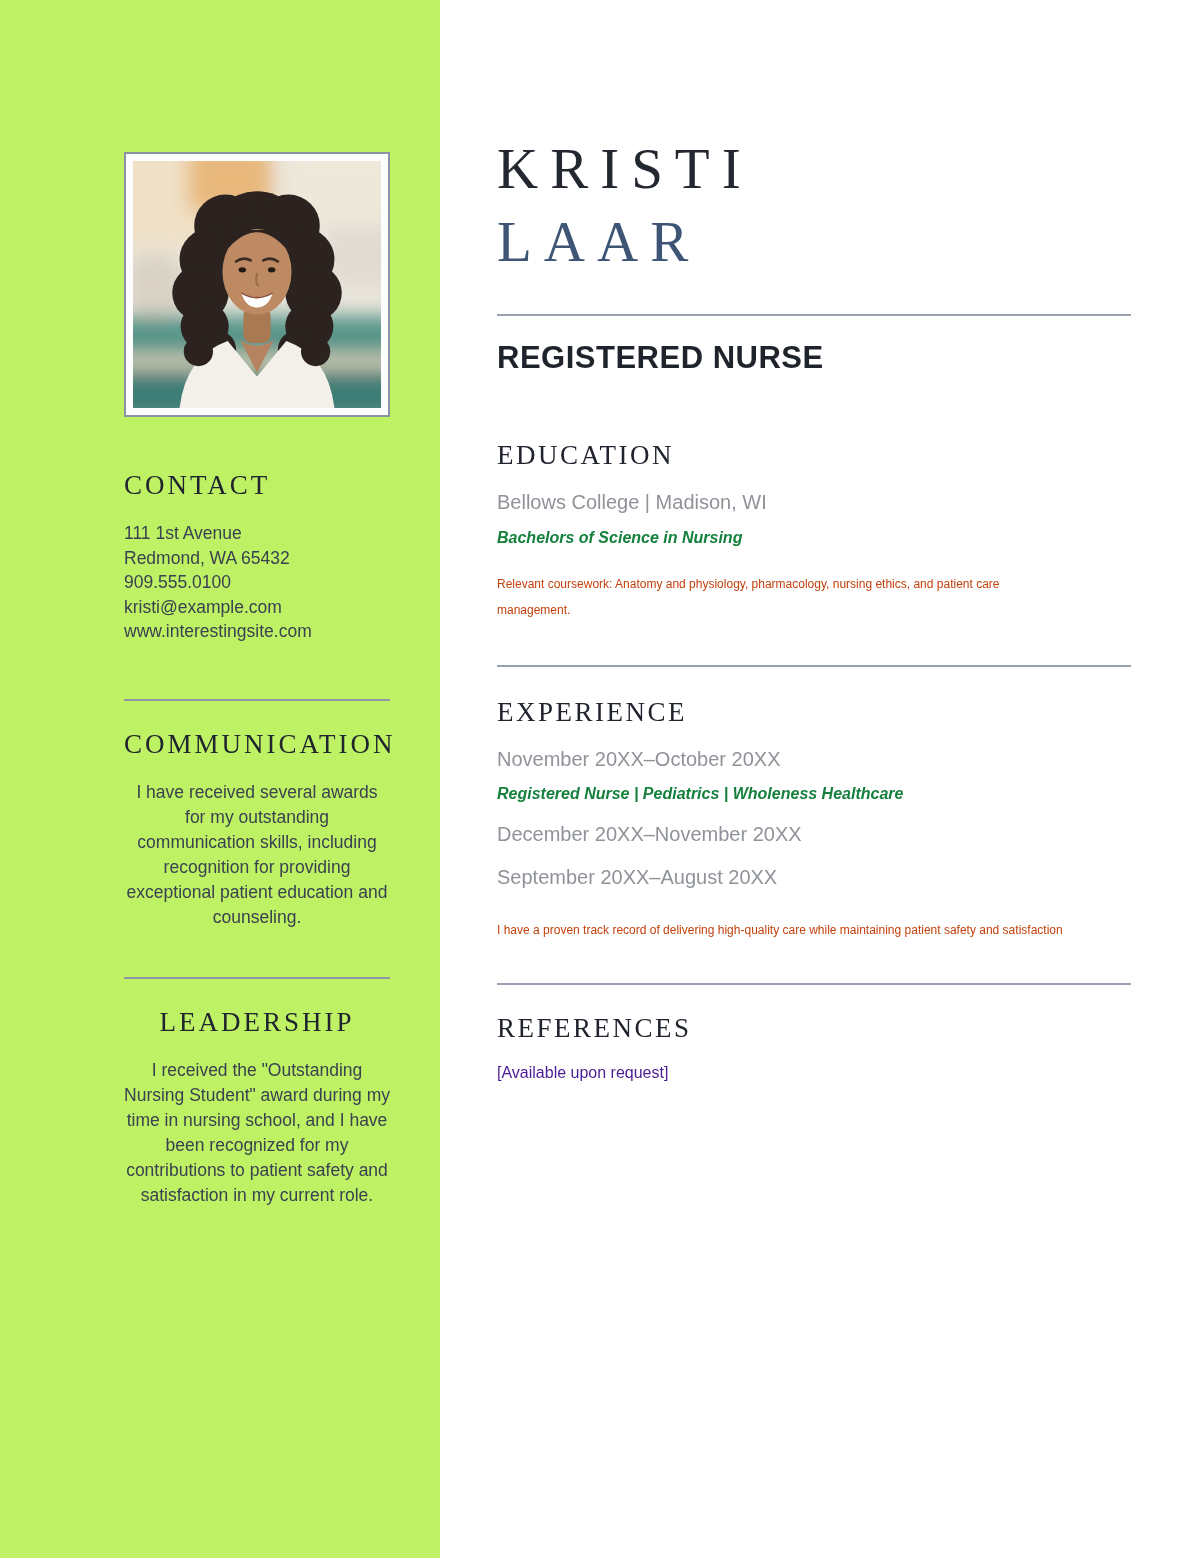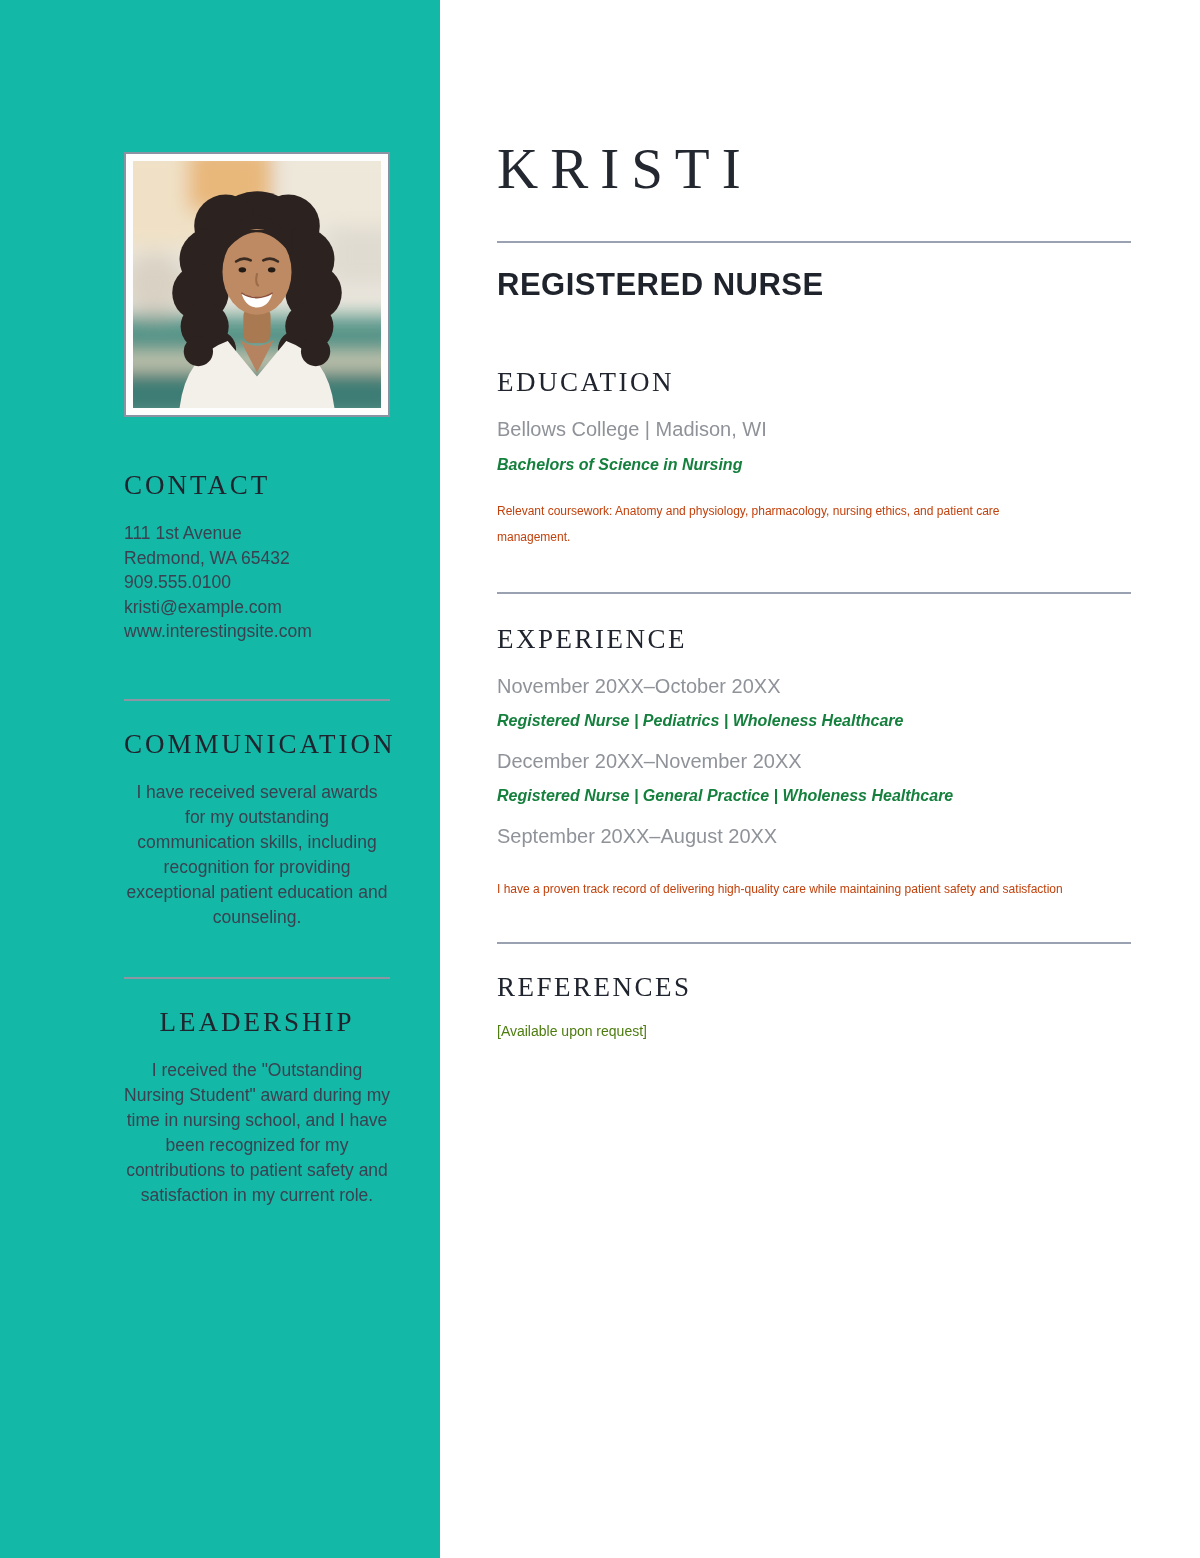--- a/index.html
+++ b/index.html
@@ -13,21 +13,21 @@
     background: #ffffff;
     display: flex;
     overflow: hidden;
   }
 
   
   .sidebar {
     width: 440px;
     min-width: 440px;
     height: 100%;
-    background: #14b8a6;
+    background: #bef264;
     padding: 152px 50px 40px 124px;
   }
   .photo-frame {
     width: 266px;
     height: 265px;
     background: #fdfdfd;
     border: 2px solid #8a93a1;
     padding: 7px;
   }
   .photo-frame svg { width: 100%; height: 100%; display: block; }
@@ -117,22 +117,22 @@
   }
 
   .exp-section { margin-top: 30px; }
   .exp-entry .muted-line { }
   .exp-entry .strong-line { margin-top: 14px; }
   .exp-summary { margin-top: 28px; }
 
   .ref-section { margin-top: 28px; }
   .ref-body {
     margin-top: 20px;
-    font-size: 14px;
-    color: #4d7c0f;
+    font-size: 16px;
+    color: #4c1d95;
   }
 </style>
 </head>
 <body>
 
 <div class="page">
 
   <aside class="sidebar">
 
     <div class="photo-frame">
@@ -222,20 +222,21 @@
       <h2 class="section-heading">LEADERSHIP</h2>
       <p class="side-paragraph">I received the "Outstanding Nursing Student" award during my time in nursing school, and I have been recognized for my contributions to patient safety and satisfaction in my current role.</p>
     </section>
 
   </aside>
 
   <main class="main">
 
     <h1>
       <span class="name-first">KRISTI</span>
+      <span class="name-last">LAAR</span>
     </h1>
 
     <hr class="main-divider">
 
     <div class="job-title">REGISTERED NURSE</div>
 
     <section class="edu-section">
       <h2 class="section-heading">EDUCATION</h2>
       <div class="muted-line">Bellows College | Madison, WI</div>
       <div class="strong-line">Bachelors of Science in Nursing</div>
@@ -247,21 +248,20 @@
     <section class="exp-section">
       <h2 class="section-heading">EXPERIENCE</h2>
 
       <div class="exp-entry">
         <div class="muted-line">November 20XX–October 20XX</div>
         <div class="strong-line">Registered Nurse | Pediatrics | Wholeness Healthcare</div>
       </div>
 
       <div class="exp-entry">
         <div class="muted-line">December 20XX–November 20XX</div>
-        <div class="strong-line">Registered Nurse | General Practice | Wholeness Healthcare</div>
       </div>
 
       <div class="exp-entry">
         <div class="muted-line">September 20XX–August 20XX</div>
       </div>
 
       <p class="body-paragraph exp-summary">I have a proven track record of delivering high-quality care while maintaining patient safety and satisfaction</p>
     </section>
 
     <hr class="main-divider" style="margin-top:40px">

